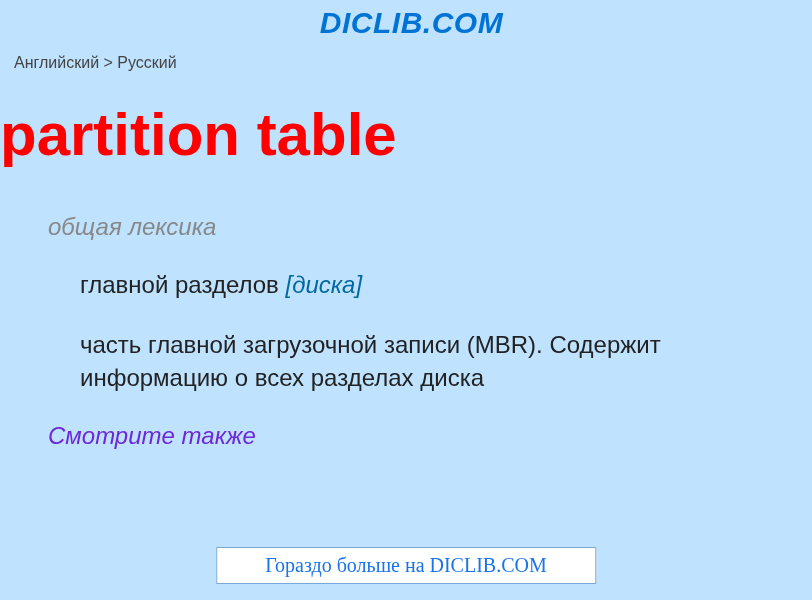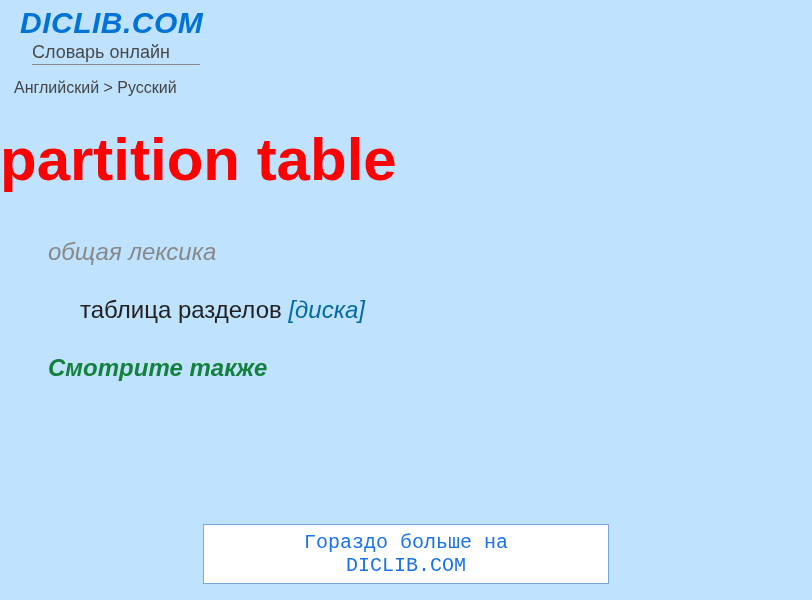--- a/index.html
+++ b/index.html
@@ -10,20 +10,21 @@
     body {
       width: 812px;
       height: 600px;
       background: #bfe3ff;
       font-family: Arial, Helvetica, sans-serif;
       position: relative;
       overflow: hidden;
     }
     .header {
       padding: 6px 9px 0 20px;
+      text-align: center;
     }
     .site-title {
       color: #0073d4;
       font-size: 30px;
       font-weight: bold;
       font-style: italic;
       letter-spacing: 0.5px;
     }
     .subtitle-wrap {
       margin-top: 2px;
@@ -76,60 +77,56 @@
       font-style: italic;
     }
     .description {
       font-size: 24px;
       color: #222;
       margin-left: 32px;
       line-height: 1.35;
       margin-bottom: 28px;
     }
     .see-also {
-      color: #15803d;
+      color: #6d28d9;
       font-style: italic;
       font-size: 24px;
       margin-top: 8px;
-      font-weight: bold;
     }
     .more-button {
       position: absolute;
       bottom: 16px;
       left: 50%;
       transform: translateX(-50%);
       background: #fff;
       border: 1px solid #7aa8d8;
       color: #1a73e8;
       font-size: 20px;
       padding: 6px 48px;
       cursor: pointer;
-      font-family: Liberation Mono, monospace;
+      font-family: Liberation Serif, serif;
     }
   </style>
 </head>
 <body>
 
 <div class="header">
   <div class="site-title">DICLIB.COM</div>
-  <div class="subtitle-wrap">
-    <div class="subtitle">Словарь онлайн</div>
-    <div class="subtitle-underline"></div>
-  </div>
 </div>
 
 <div class="breadcrumb">
   <span>Английский</span>
   <span>&gt;</span>
   <span>Русский</span>
 </div>
 
 <div class="entry-title">partition table</div>
 
 <div class="content">
   <div class="category">общая лексика</div>
   <div class="definition">
-    <span>таблица разделов </span><span class="qualifier">[диска]</span>
+    <span>главной разделов </span><span class="qualifier">[диска]</span>
   </div>
+  <div class="description">часть главной загрузочной записи (MBR). Содержит информацию о всех разделах диска</div>
   <div class="see-also">Смотрите также</div>
 </div>
 
 <button class="more-button">Гораздо больше на DICLIB.COM</button>
 
 </body></html>

